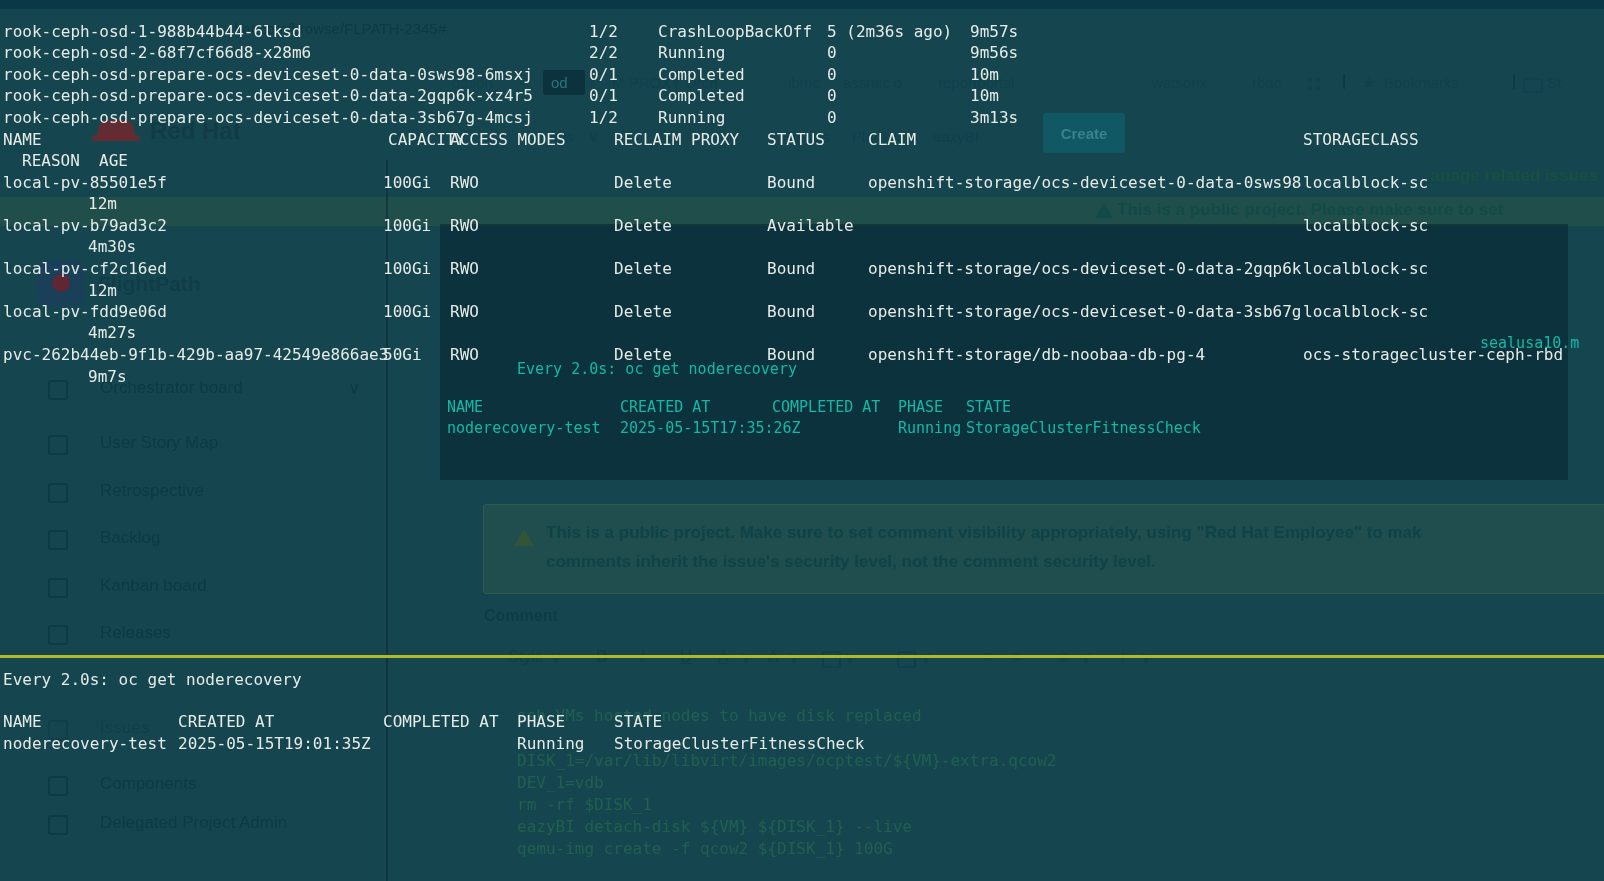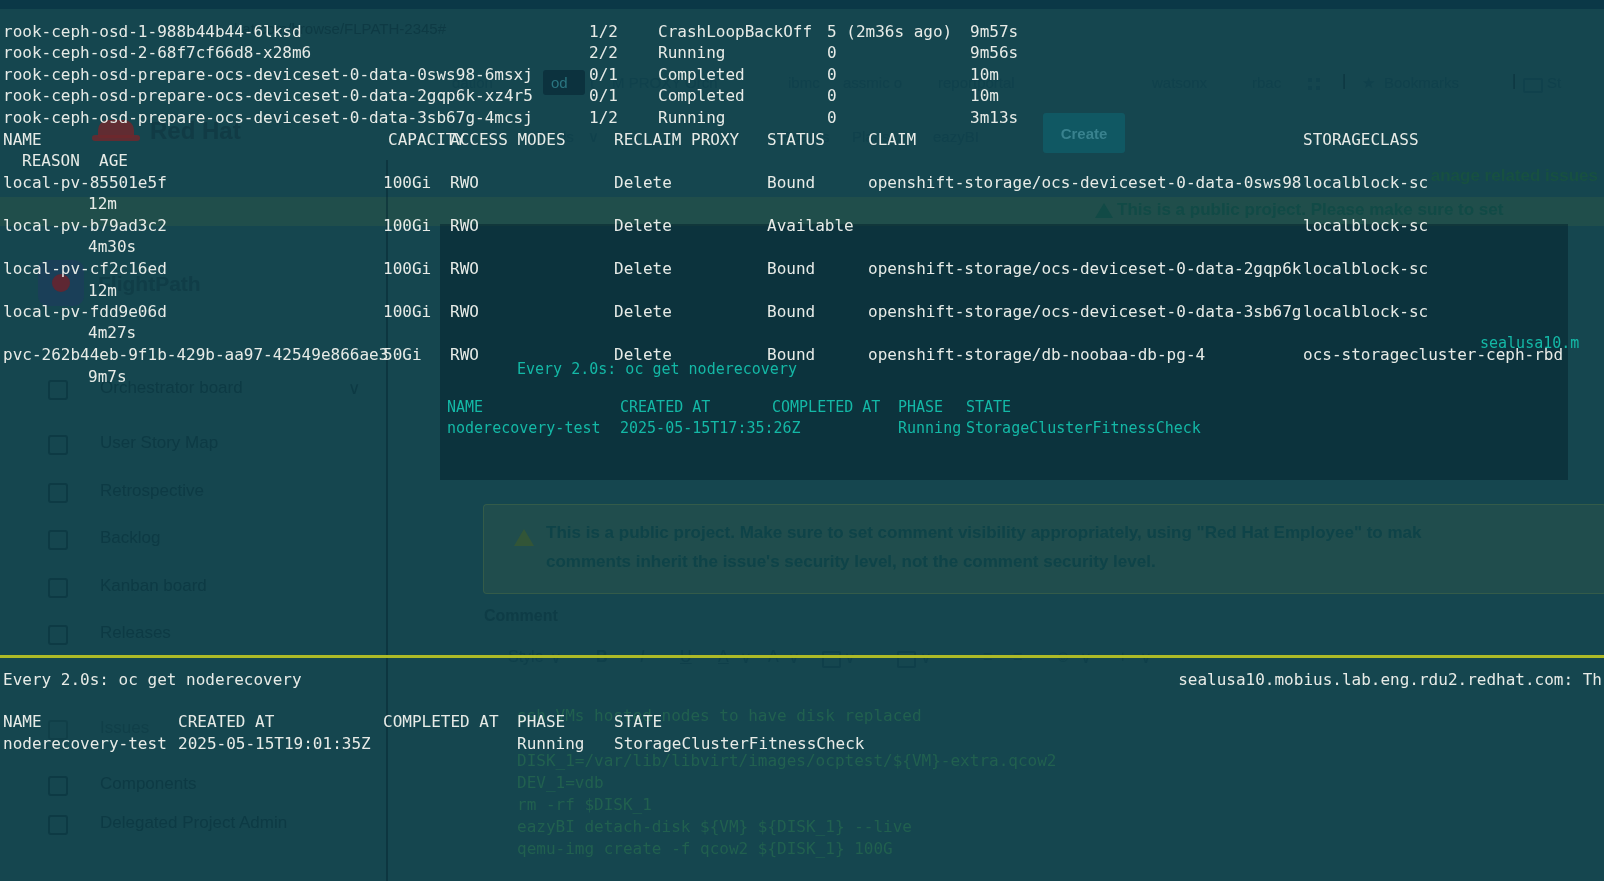--- a/index.html
+++ b/index.html
@@ -321,21 +321,20 @@
       <span style="left:767px">Bound</span>
       <span style="left:868px">openshift-storage/db-noobaa-db-pg-4</span>
       <span style="left:1303px">ocs-storagecluster-ceph-rbd</span>
     </div>
     <div class="line" style="top:367px">
       <span style="left:88px">9m7s</span>
     </div>
 
     <div class="line" style="top:670px">
       <span style="left:3px">Every 2.0s: oc get noderecovery</span>
-      <span class="ralign">sealusa10.mobius.lab.eng.rdu2.redhat.com: Th</span>
     </div>
     <div class="line" style="top:712px">
       <span style="left:3px">NAME</span>
       <span style="left:178px">CREATED AT</span>
       <span style="left:383px">COMPLETED AT</span>
       <span style="left:517px">PHASE</span>
       <span style="left:614px">STATE</span>
     </div>
     <div class="line" style="top:734px">
       <span style="left:3px">noderecovery-test</span>

